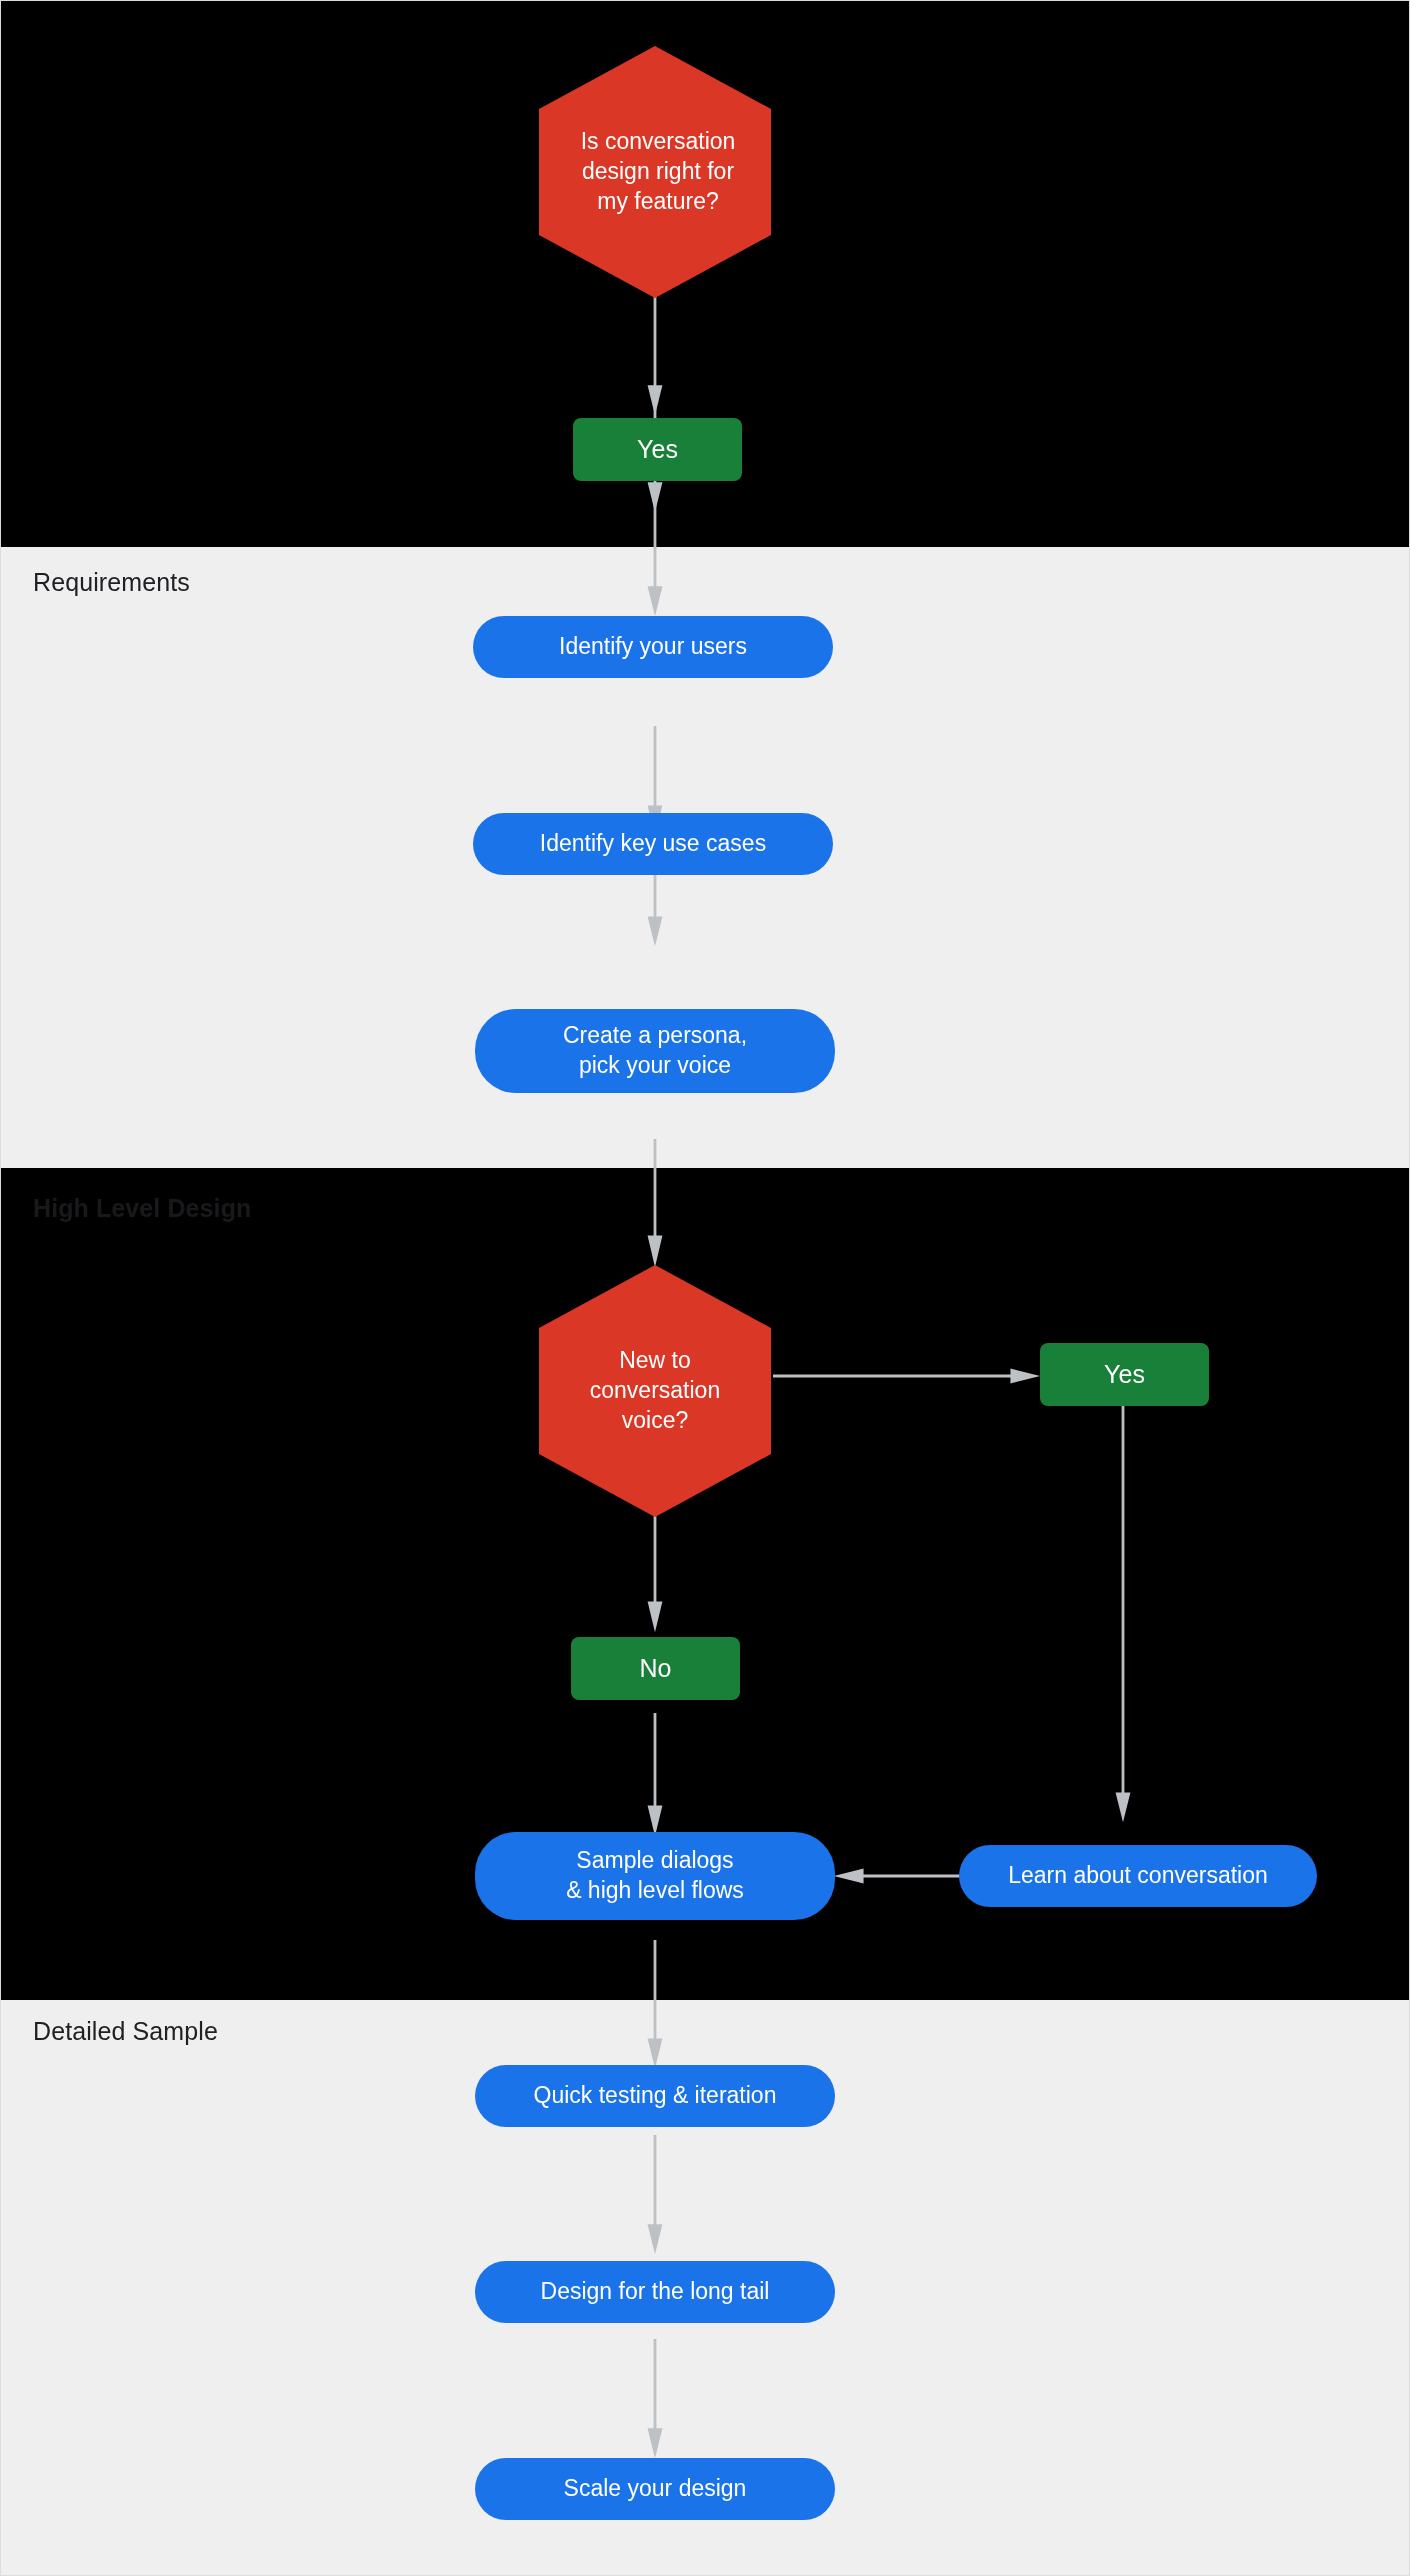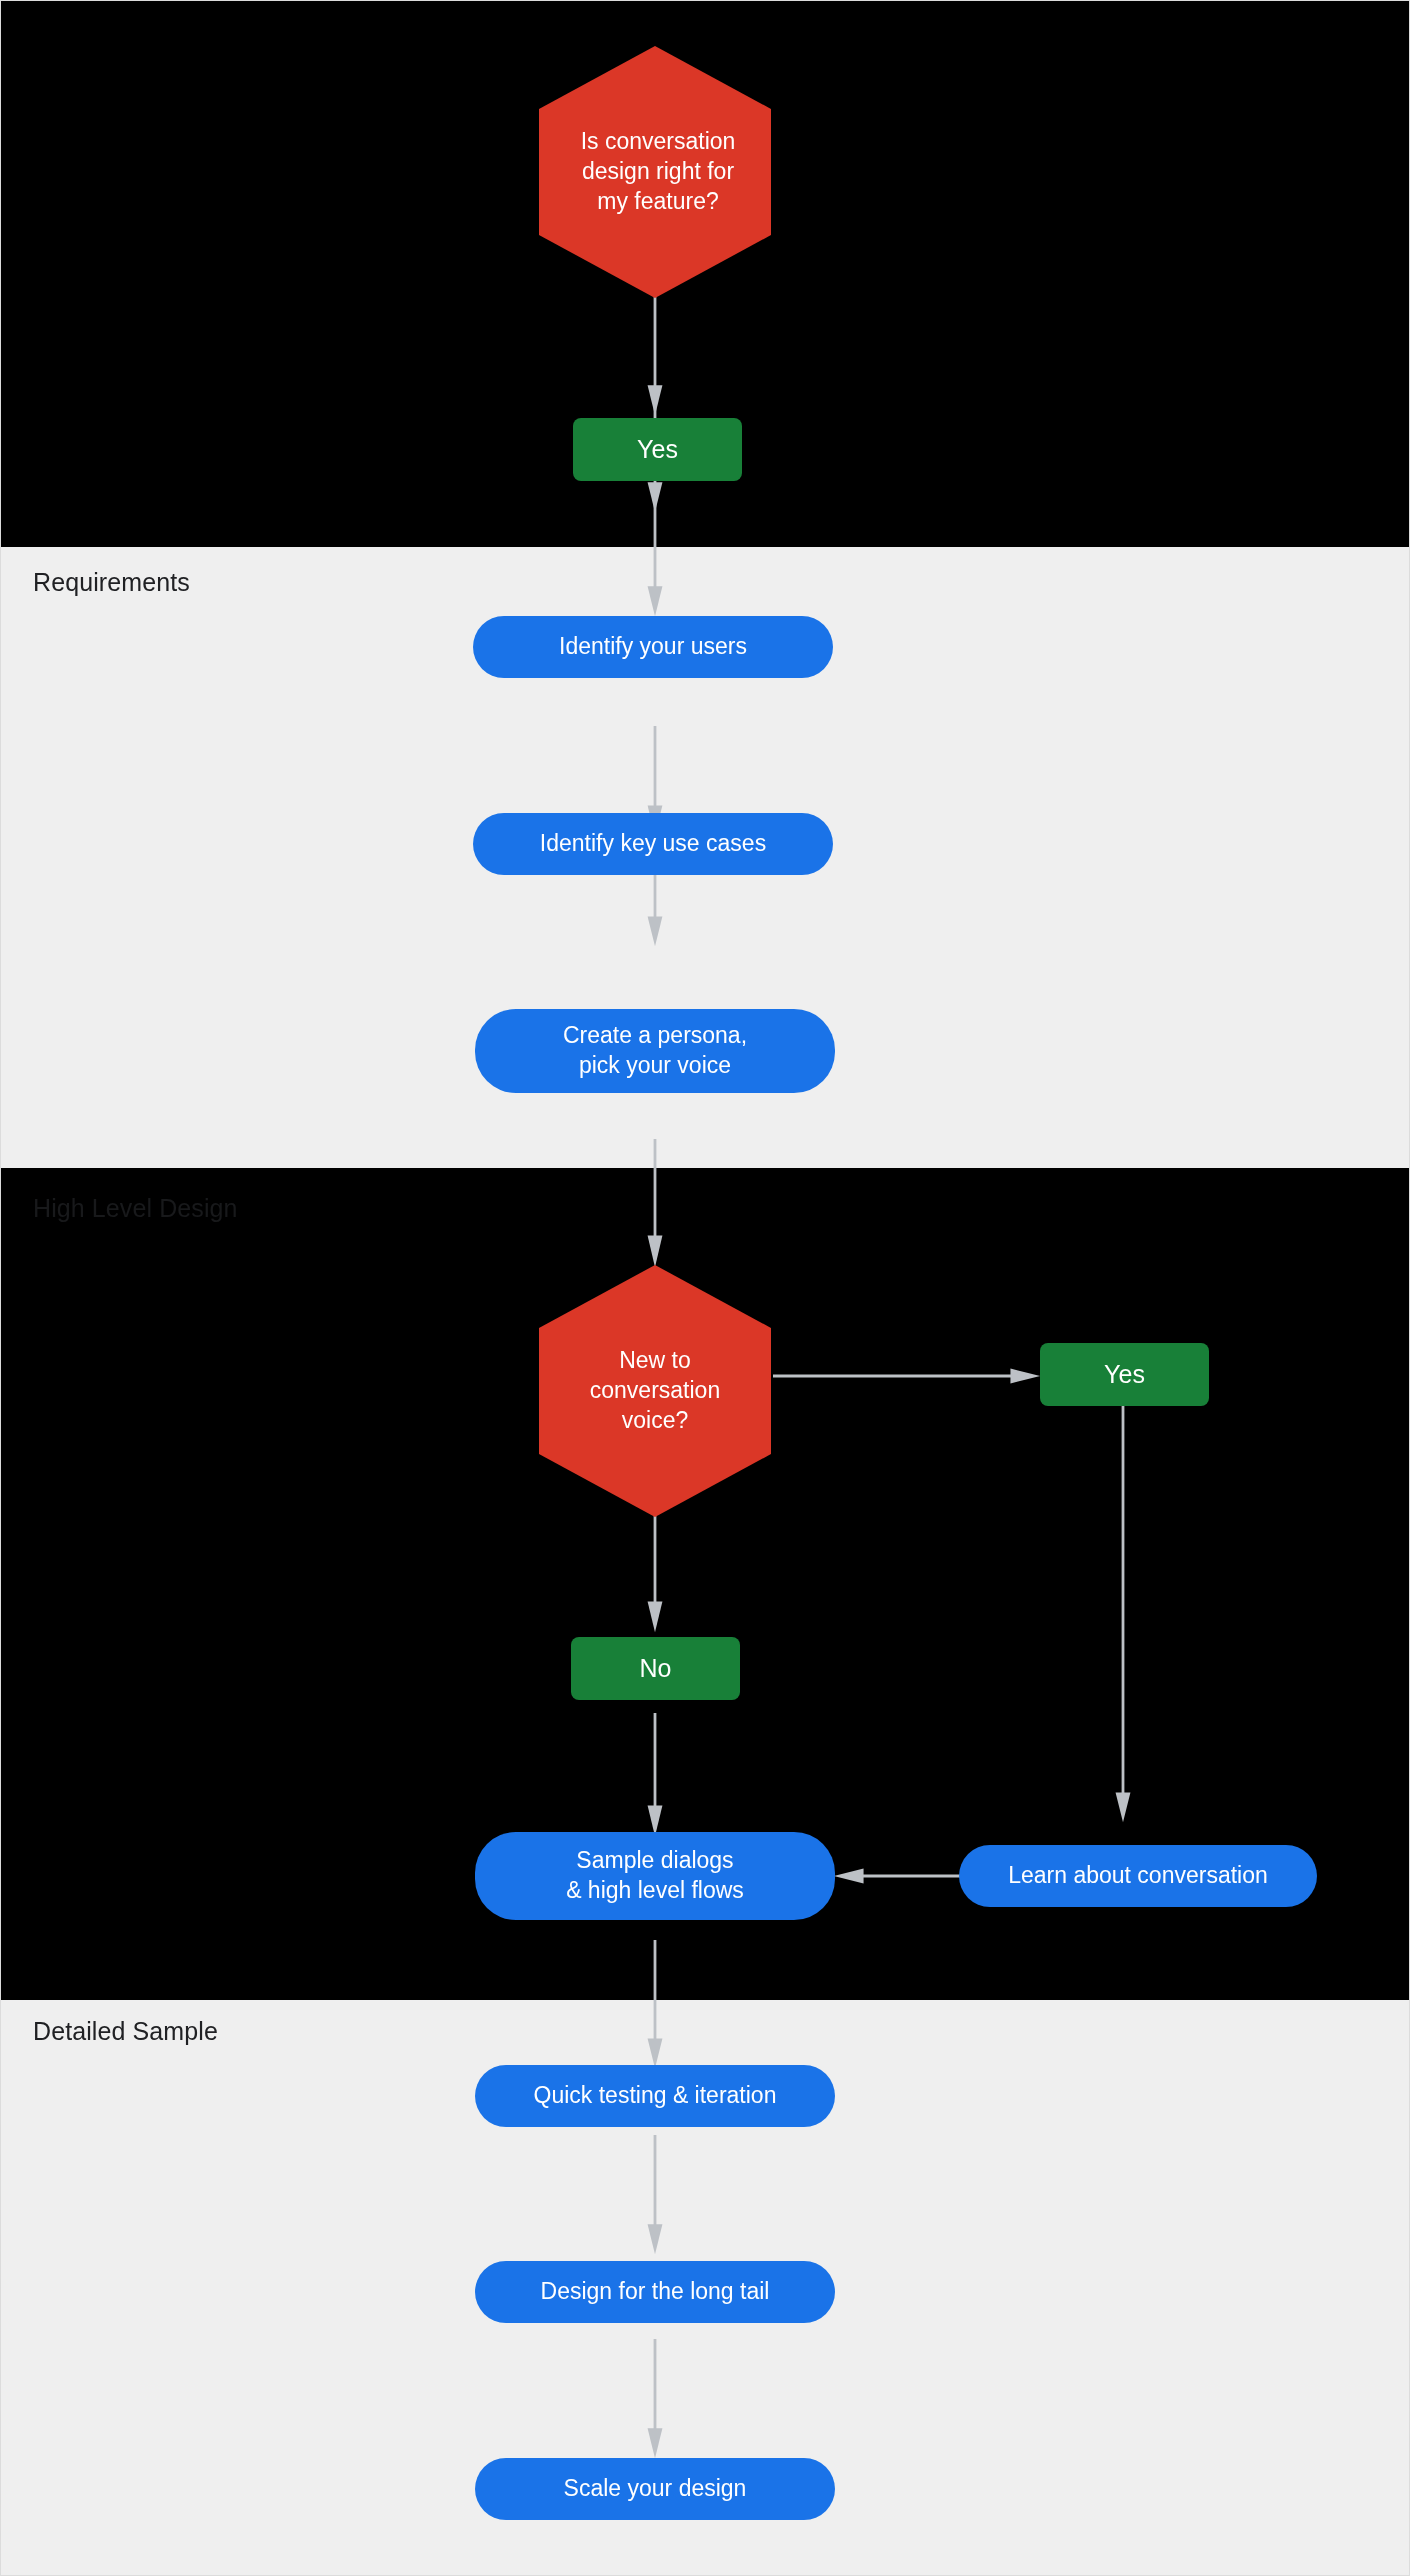--- a/index.html
+++ b/index.html
@@ -29,21 +29,21 @@
   .band-light { background: #efefef; }
 
   .band-label {
     position: absolute;
     left: 32px;
     font-size: 25px;
     letter-spacing: 0.1px;
     white-space: nowrap;
     color: #202124;
   }
-  .band-label.on-dark { color: #18191b; }
+  .band-label.on-dark { color: #18191b; font-weight: bold; }
 
   
   .node {
     position: absolute;
     display: flex;
     align-items: center;
     justify-content: center;
     text-align: center;
     color: #ffffff;
     z-index: 3;

